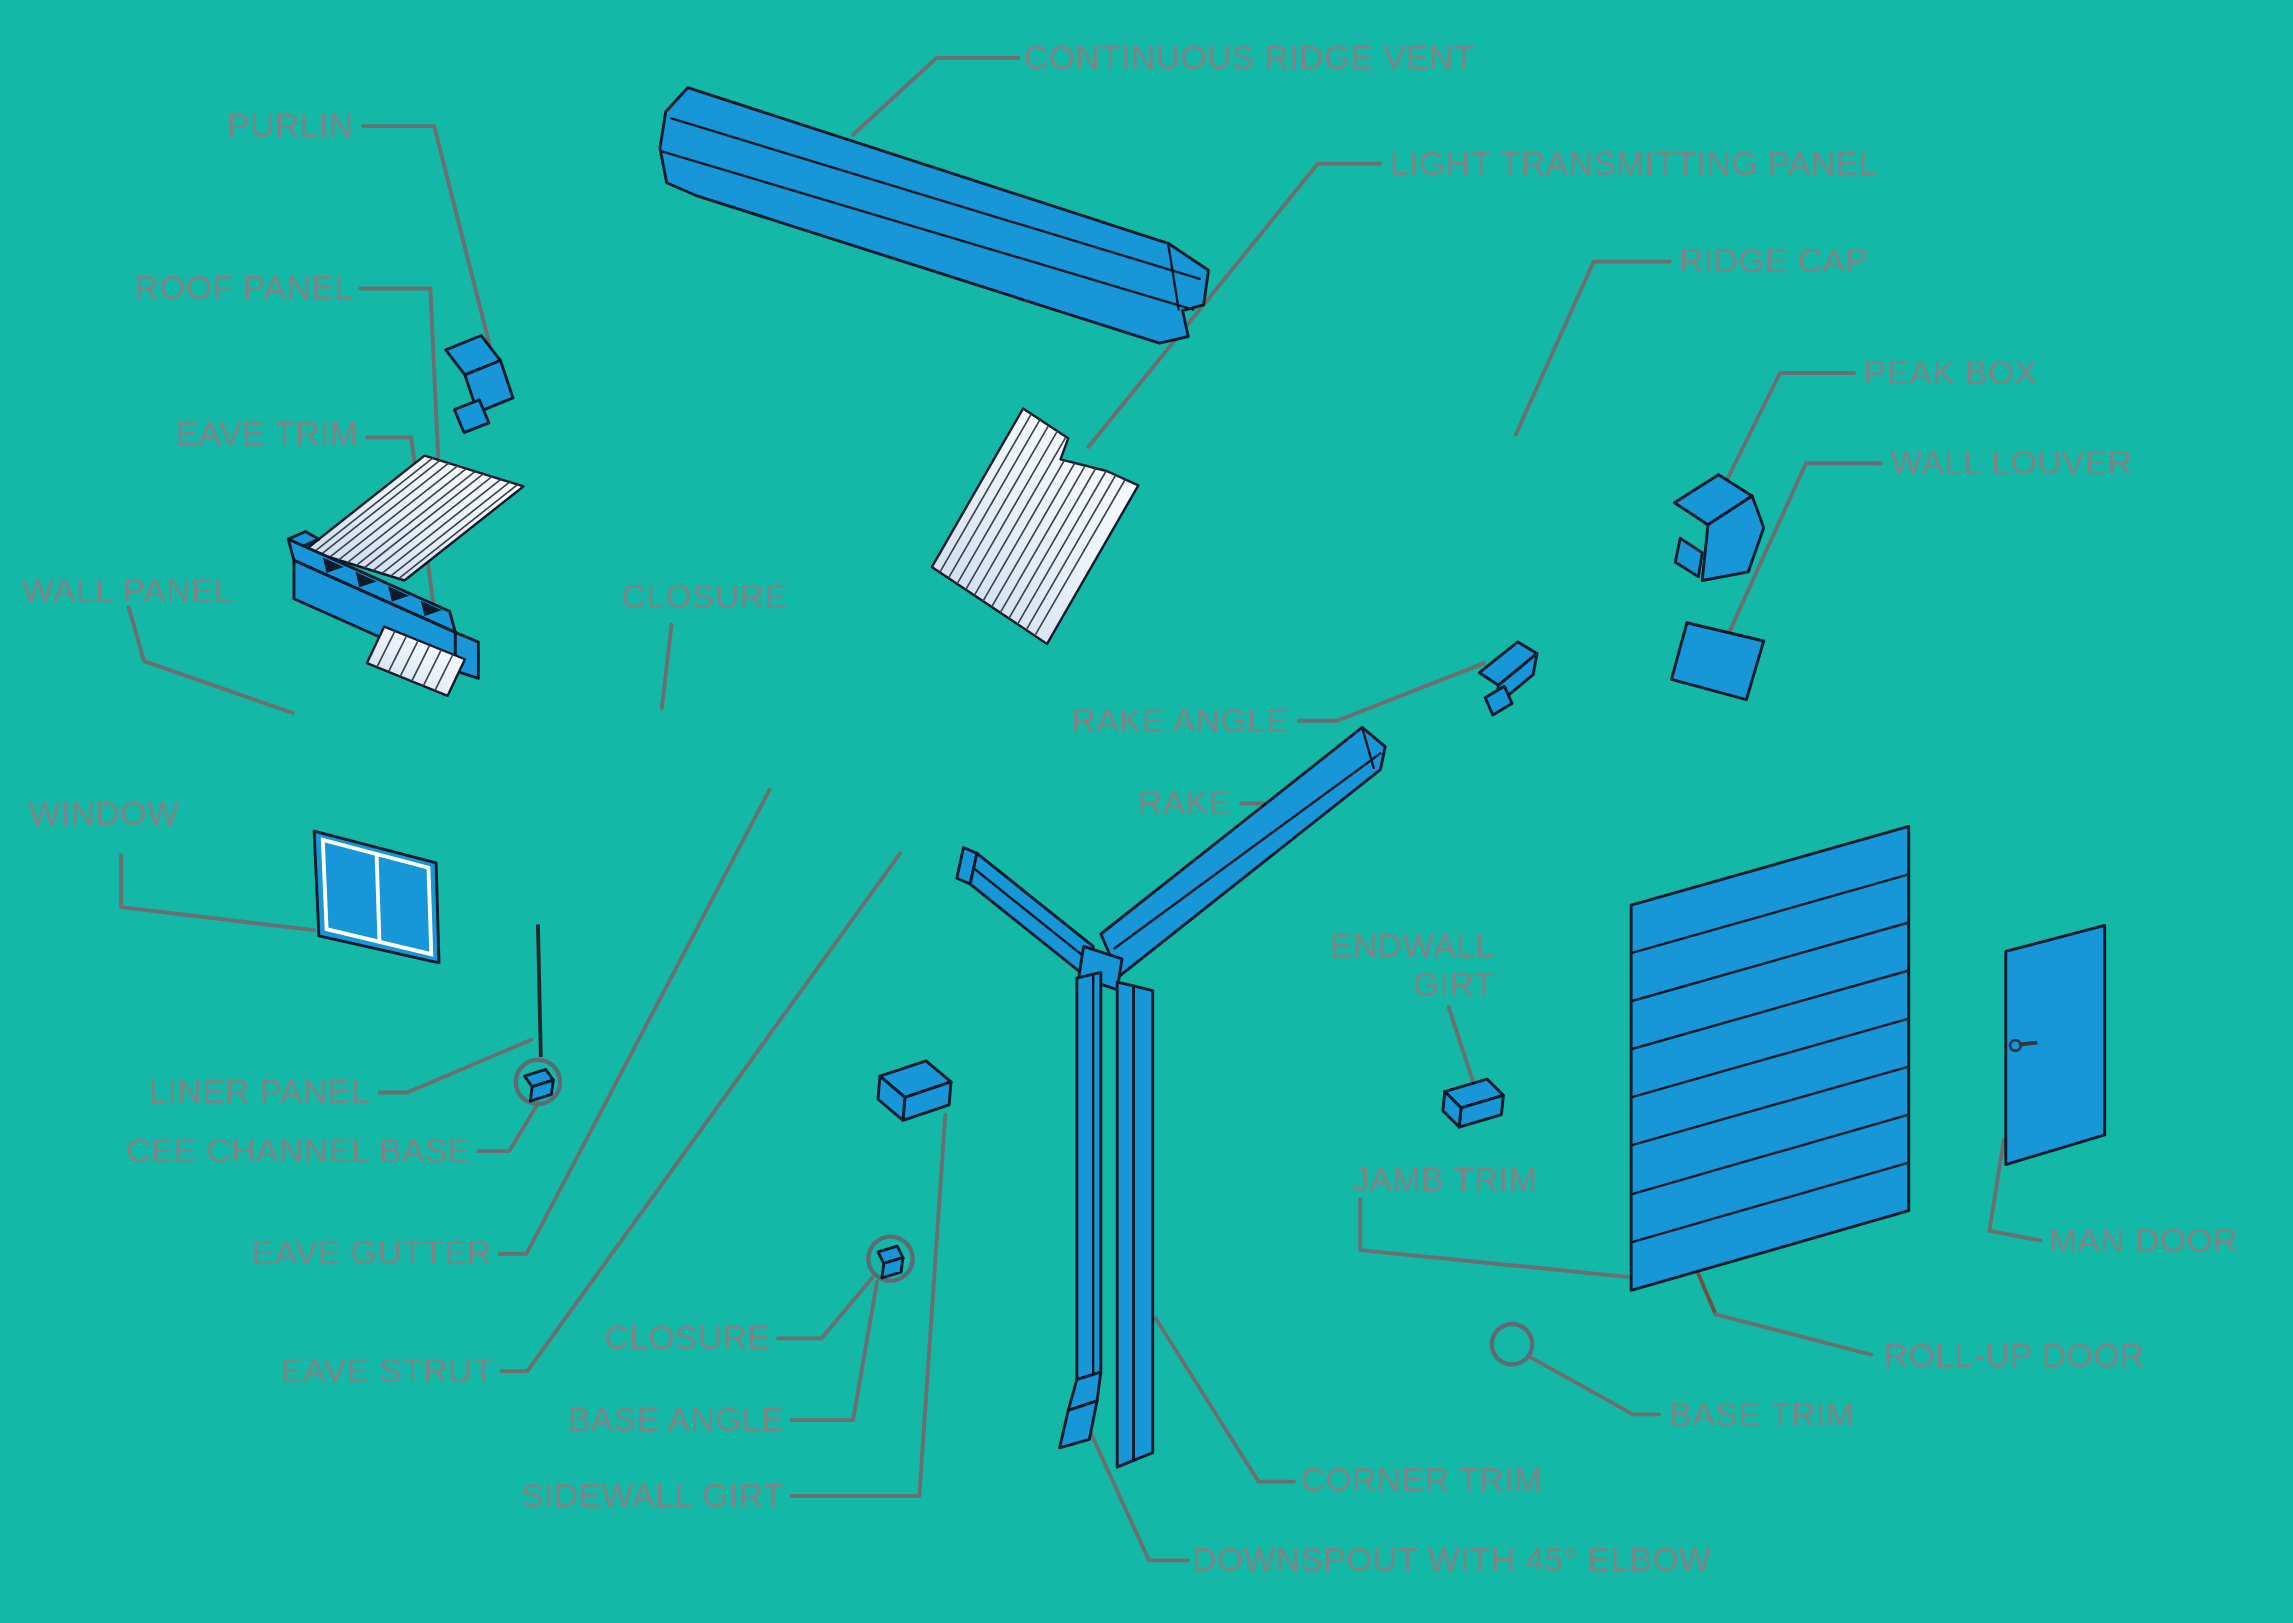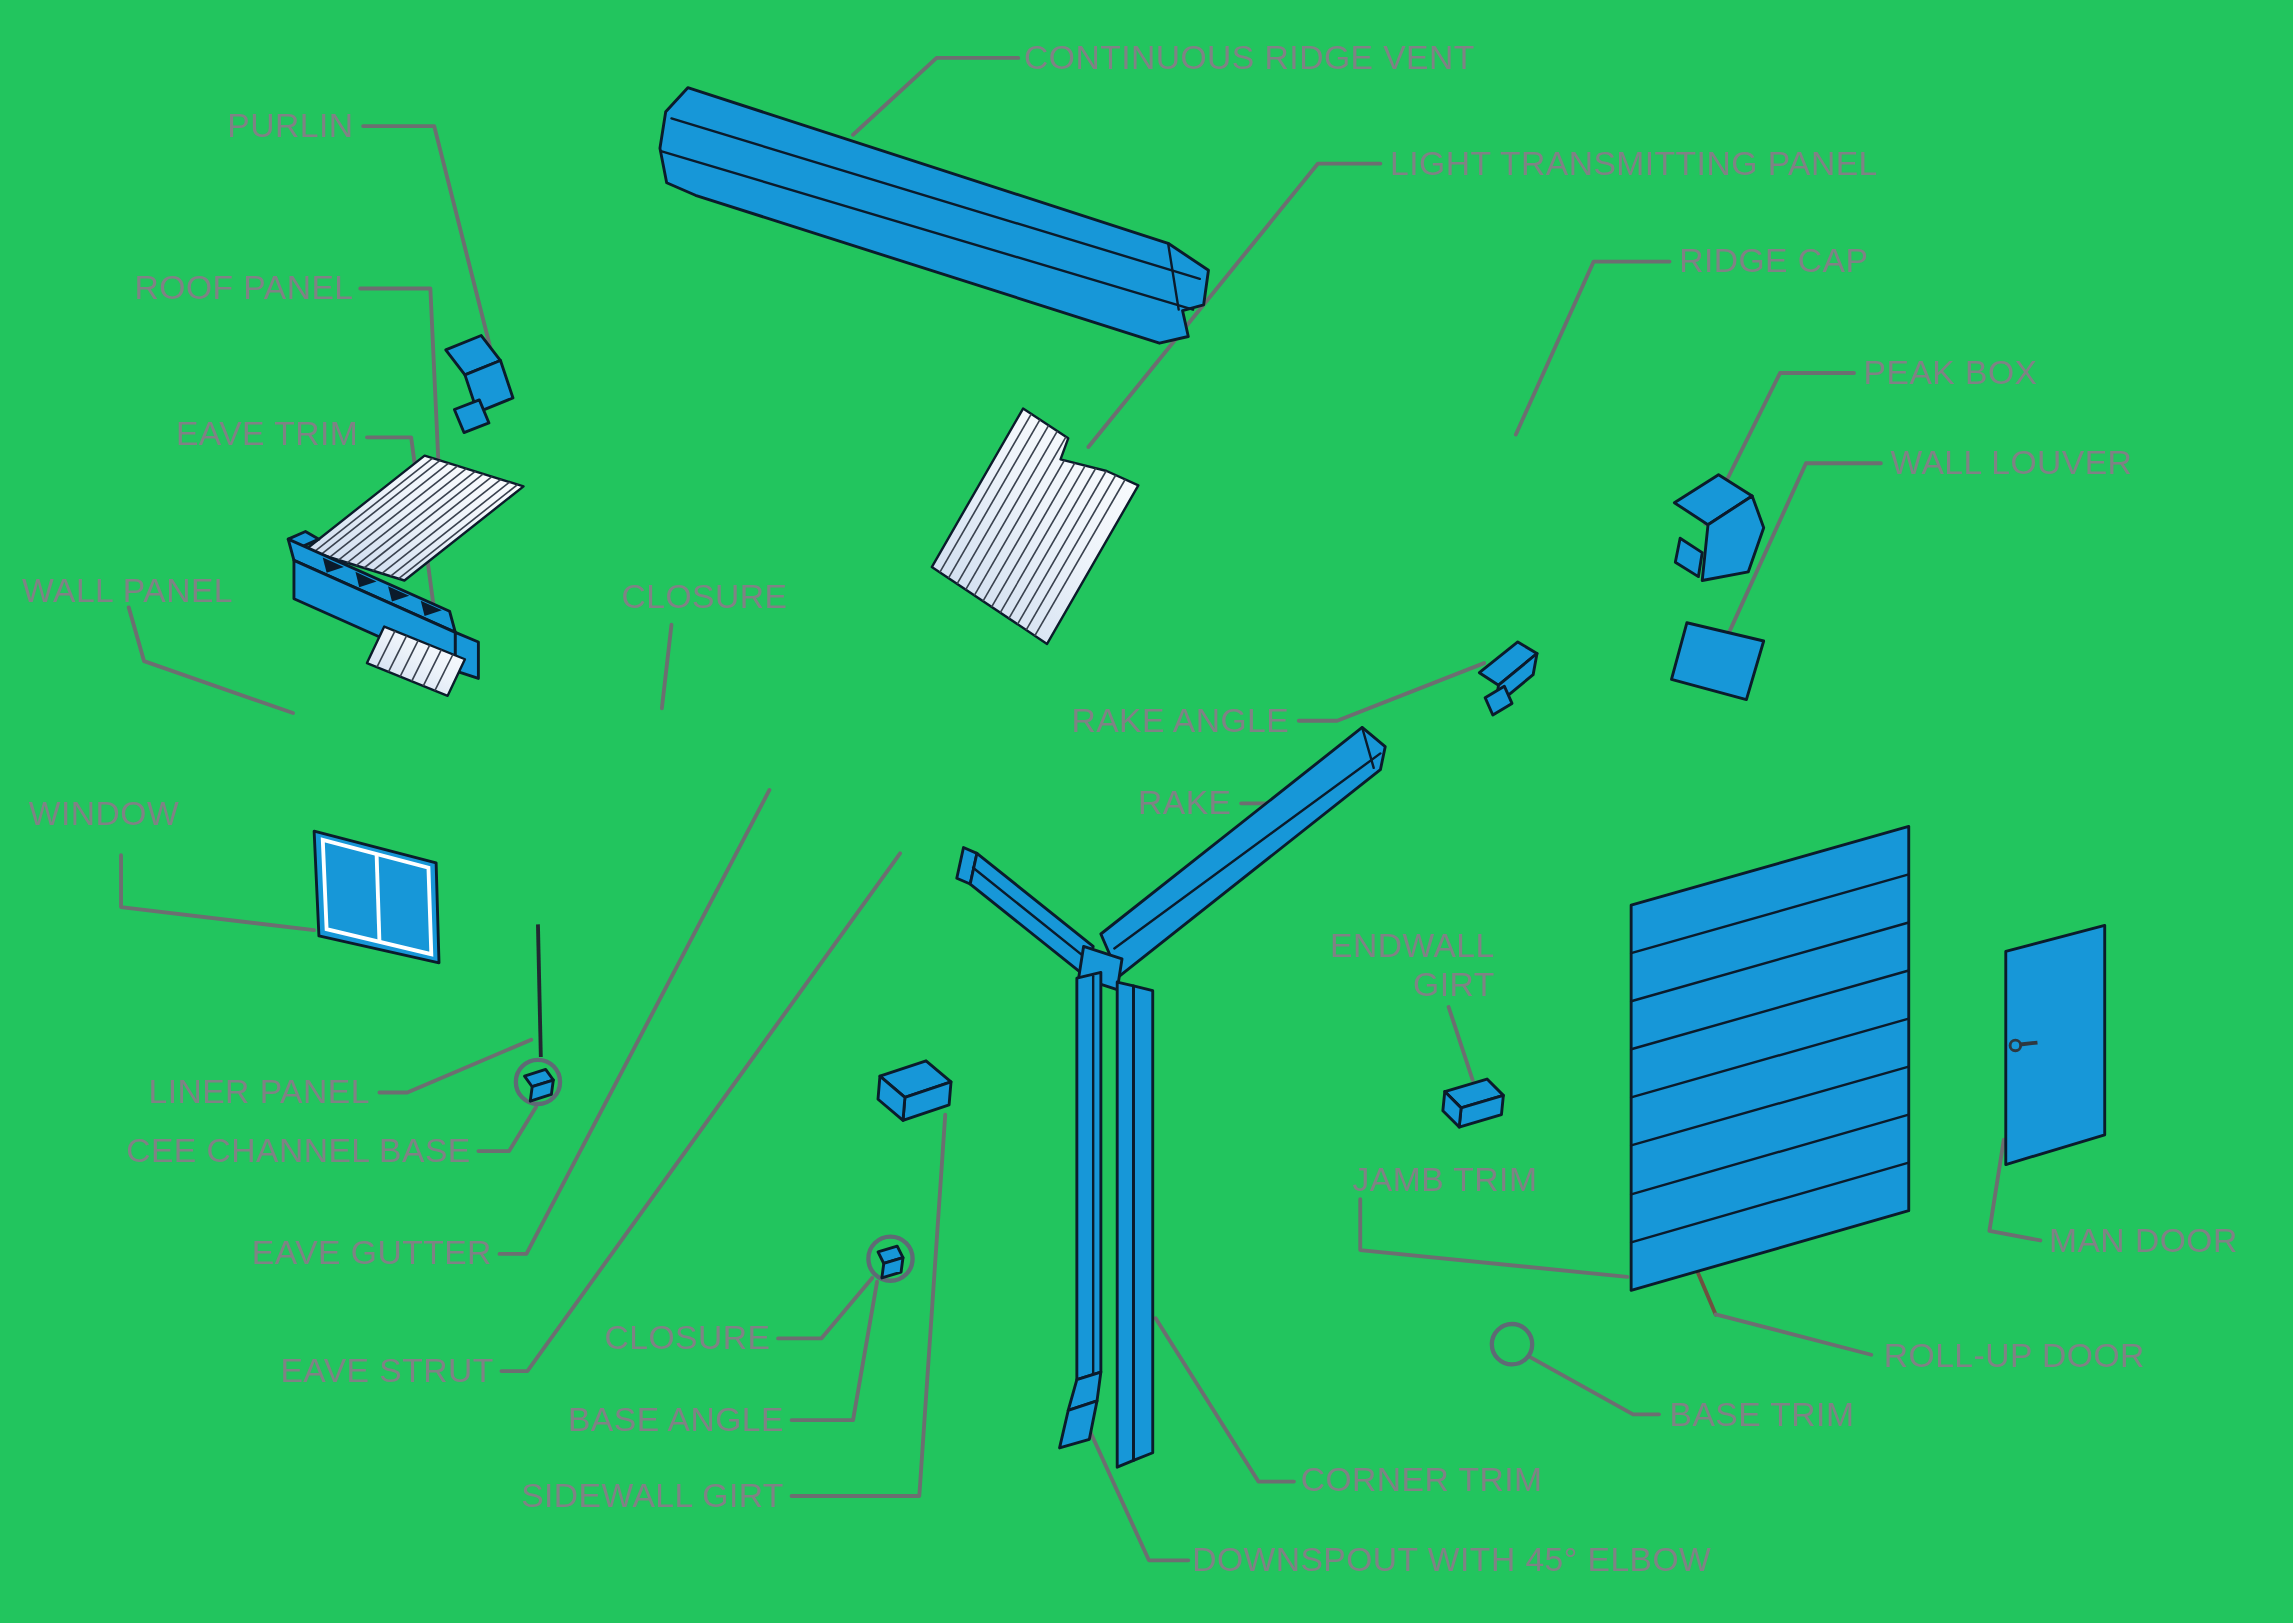--- a/index.html
+++ b/index.html
@@ -1,16 +1,16 @@
 <!DOCTYPE html>
 <html><head>
 <meta charset="utf-8">
 <style>
   html,body{margin:0;padding:0;background:#000;}
-  .stage{width:2293px;height:1624px;position:relative;background:#22c55e;overflow:hidden;}
+  .stage{width:2293px;height:1624px;position:relative;background:#14b8a6;overflow:hidden;}
   svg{display:block;}
   text{font-family:"Liberation Sans", sans-serif;font-size:35px;letter-spacing:.5px;fill:#808285;}
   .leader{fill:none;stroke:#6D6E71;stroke-width:4;stroke-linecap:round;stroke-linejoin:round;}
   .leader-brown{fill:none;stroke:#6F5140;stroke-width:4;stroke-linecap:round;}
   .blue{fill:#1797D8;stroke:#0B1B2B;stroke-width:3;stroke-linejoin:round;}
   .dk{fill:#0B1B2B;}
   .edge{fill:none;stroke:#0B1B2B;stroke-width:2.5;stroke-linecap:round;}
   .pane{fill:url(#pg);stroke:#0B1B2B;stroke-width:2.5;stroke-linejoin:round;}
   .stripe{stroke:#39414E;stroke-width:1.7;}
   .circ{fill:none;stroke:#5F6A75;stroke-width:4.5;}

